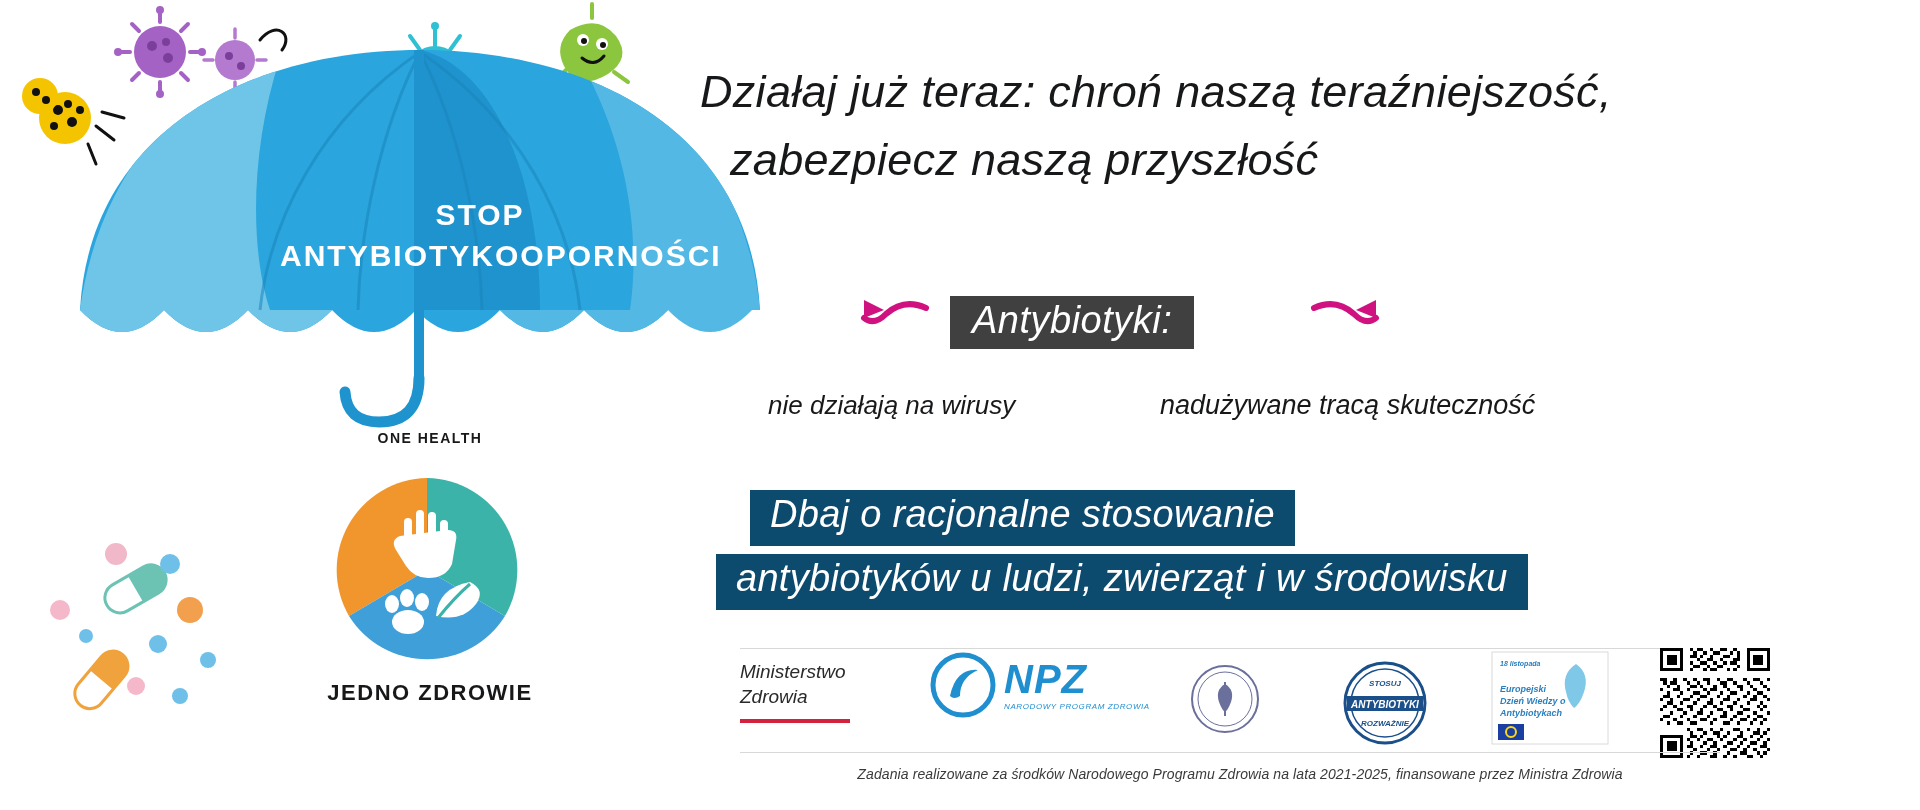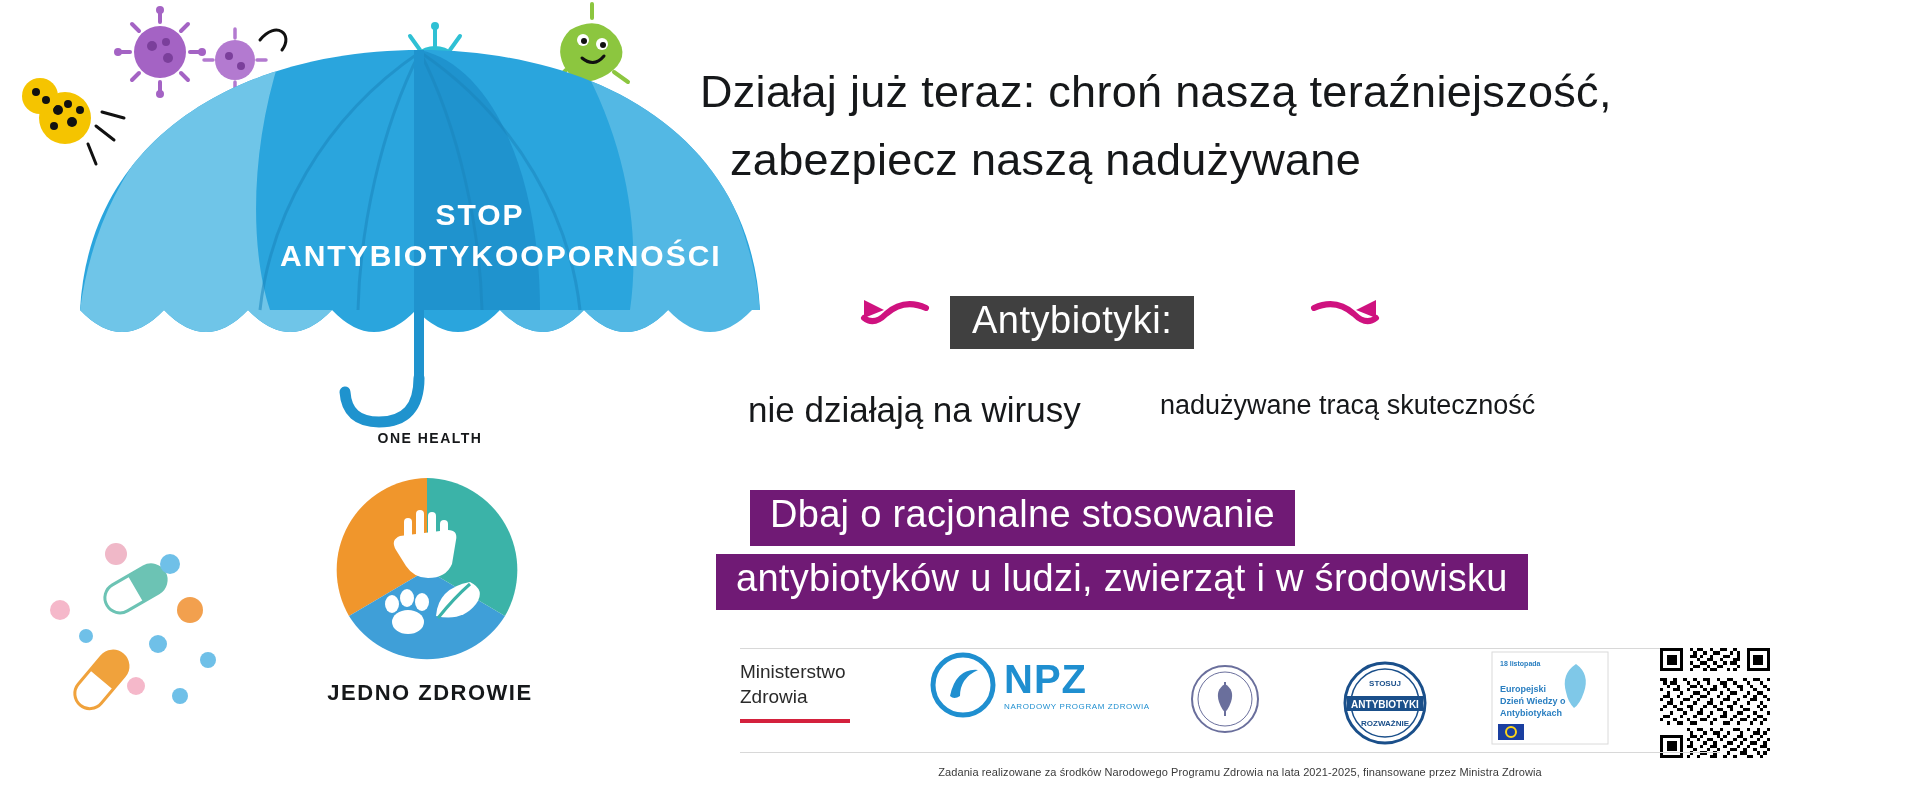--- a/index.html
+++ b/index.html
@@ -96,20 +96,21 @@
     height: 180px;
   }
 
   
   .right-col {
     position: absolute;
     left: 700px;
     top: 0;
     width: 1220px;
     height: 810px;
+    font-style: italic;
   }
   .headline {
     position: absolute;
     left: 0px;
     top: 58px;
     width: 1200px;
     font-size: 45px;
     line-height: 1.5;
     color: #16181a;
     letter-spacing: 0.3px;
@@ -147,42 +148,42 @@
 
   .sub-claims {
     position: absolute;
     left: 0px;
     top: 390px;
     width: 1200px;
     height: 44px;
   }
   .claim-a {
     position: absolute;
-    left: 48px;
+    left: 68px;
     top: 0;
-    font-size: 35px;
+    font-size: 26px;
     color: #16181a;
   }
   .claim-b {
     position: absolute;
     left: 460px;
     top: 0;
     font-size: 27px;
     color: #16181a;
   }
 
   .cta {
     position: absolute;
     left: 0px;
     top: 490px;
     width: 1200px;
   }
   .cta span {
     display: inline-block;
-    background: #701a75;
+    background: #0c4a6e;
     color: #ffffff;
     font-size: 38px;
     padding: 5px 20px 11px 20px;
     letter-spacing: 0.3px;
     line-height: 1.05;
     white-space: nowrap;
   }
   .cta .cta1 { margin-left: 50px; }
   .cta .cta2 { margin-top: 8px; margin-left: 16px; }
 
@@ -246,21 +247,21 @@
   .qr {
     left: 960px;
     top: 0px;
   }
   .footnote {
     position: absolute;
     left: 40px;
     top: 118px;
     width: 1000px;
     text-align: center;
-    font-size: 11px;
+    font-size: 14px;
     color: #3a3a3a;
     letter-spacing: 0.1px;
   }
   .divider-line {
     position: absolute;
     left: 40px;
     top: 104px;
     width: 980px;
     height: 1px;
     background: #d8d8d8;
@@ -458,21 +459,21 @@
         <circle cx="140" cy="156" r="8" fill="#6fc0e8"></circle>
         <circle cx="46" cy="96" r="7" fill="#6fc0e8"></circle>
       </svg>
     </div>
   </div>
 
   <div class="right-col">
 
     <div class="headline">
       <span class="hl1">Działaj już teraz: chroń naszą teraźniejszość,</span>
-      <span class="hl2">zabezpiecz naszą nadużywane</span>
+      <span class="hl2">zabezpiecz naszą przyszłość</span>
     </div>
 
     <div class="antybiotyki-row">
       <div class="arrow-left">
         <svg width="70" height="44" viewBox="0 0 70 44" xmlns="http://www.w3.org/2000/svg">
           <path d="M66 8 q-22 -10 -40 6 q-12 12 -22 4" stroke="#cf127f" stroke-width="6" fill="none" stroke-linecap="round"></path>
           <path d="M4 18 l0 -18 l20 10 z" fill="#cf127f"></path>
         </svg>
       </div>
       <div class="antybiotyki-chip">Antybiotyki:</div>

